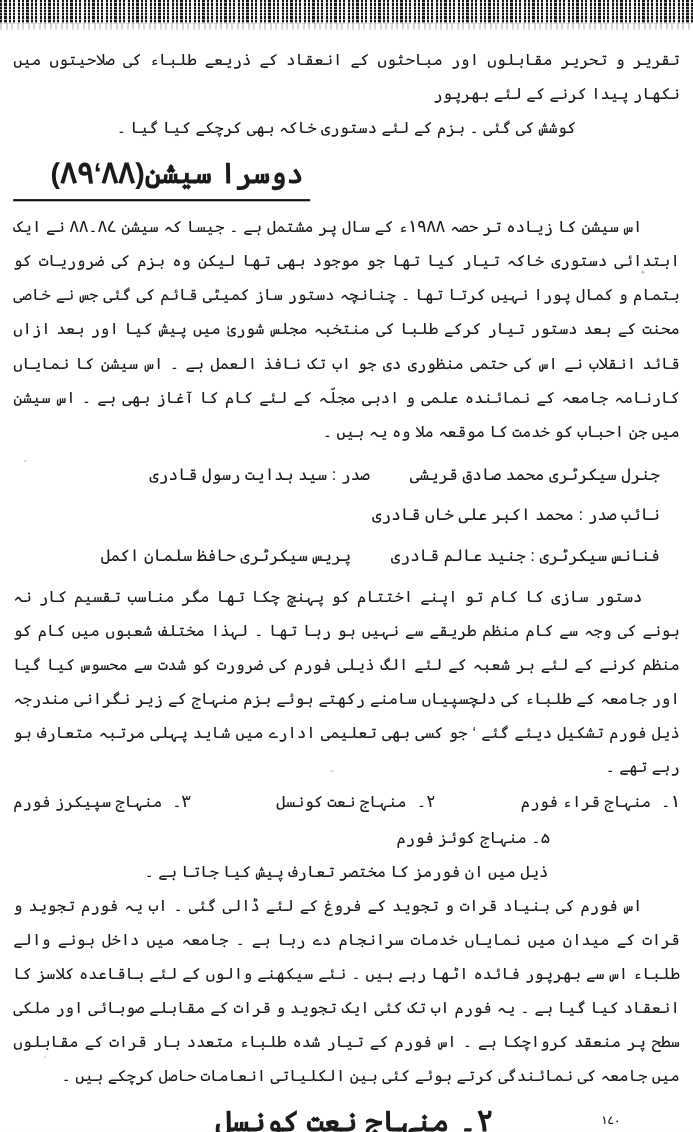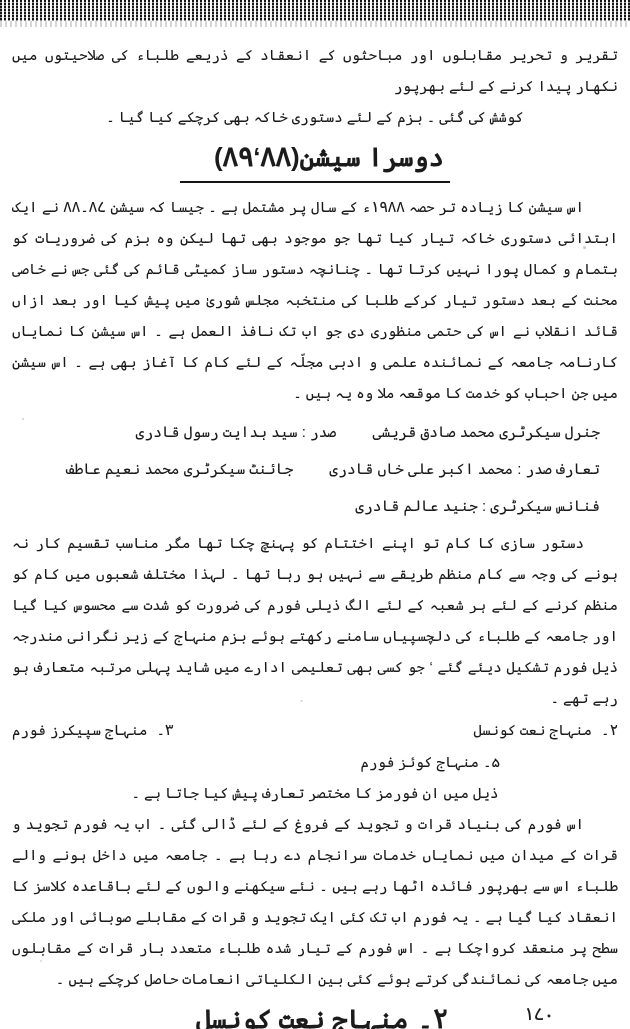--- a/index.html
+++ b/index.html
@@ -26,21 +26,21 @@
     background-image:repeating-linear-gradient(90deg, rgba(20,20,20,.35) 0 2px, rgba(255,255,255,0) 2px 5px);
     opacity:.5;
   }
   .content{
     position:absolute;top:40px;right:12px;left:12px;bottom:0;
     font-size:14.5px;line-height:31px;
   }
   .para{margin:0;text-align:justify;}
   .para.indent{text-indent:34px;}
   .center-line{margin:0;text-align:center;}
-  .heading-wrap{text-align:center;margin:7px 0 9px 0;}
+  .heading-wrap{text-align:left;margin:7px 0 9px 0;}
   .heading-wrap.center{text-align:center;}
   .heading{
     display:inline-block;
     font-size:26px;font-weight:bold;line-height:34px;
     border-bottom:2.5px solid #151515;
     padding:0 6px 7px 34px;
     letter-spacing:.5px;
   }
   .heading2{
     display:inline-block;
@@ -56,22 +56,22 @@
     display:flex;justify-content:flex-start;gap:36px;
     line-height:37px;font-size:15px;white-space:nowrap;
   }
   .forums-row{
     display:flex;justify-content:space-between;
     line-height:32px;white-space:nowrap;
   }
   .forum-item .f-num{margin-left:5px;}
   .forum5{margin:0 118px 0 0;line-height:32px;text-align:right;}
   .page-number{
-    position:absolute;bottom:4px;right:76px;
-    font-size:17px;letter-spacing:1px;
+    position:absolute;bottom:4px;right:66px;
+    font-size:10px;letter-spacing:1px;
   }
   .noise{position:absolute;border-radius:50%;background:#8a8a8a;}
   .n1{width:3px;height:3px;top:246px;left:583px;opacity:.45;}
   .n2{width:2px;height:2px;top:418px;left:22px;opacity:.4;}
   .n3{width:3px;height:2px;top:700px;left:300px;opacity:.3;}
   .n4{width:2px;height:2px;top:960px;left:40px;opacity:.35;}
 </style>
 </head>
 <body>
 
@@ -95,31 +95,35 @@
     </div>
 
     <p class="para indent">اس سیشن کا زیادہ تر حصہ ۱۹۸۸ء کے سال پر مشتمل ہے ۔ جیسا کہ سیشن ۸۷۔۸۸ نے ایک ابتدائی دستوری خاکہ تیار کیا تھا جو موجود بھی تھا لیکن وہ بزم کی ضروریات کو بتمام و کمال پورا نہیں کرتا تھا ۔ چنانچہ دستور ساز کمیٹی قائم کی گئی جس نے خاصی محنت کے بعد دستور تیار کرکے طلبا کی منتخبہ مجلس شوریٰ میں پیش کیا اور بعد ازاں قائد انقلاب نے اس کی حتمی منظوری دی جو اب تک نافذ العمل ہے ۔ اس سیشن کا نمایاں کارنامہ جامعہ کے نمائندہ علمی و ادبی مجلّہ کے لئے کام کا آغاز بھی ہے ۔ اس سیشن میں جن احباب کو خدمت کا موقعہ ملا وہ یہ ہیں ۔</p>
 
     <div class="officers">
       <div class="officer-row">
         <span>جنرل سیکرٹری محمد صادق قریشی</span>
         <span>صدر : سید ہدایت رسول قادری</span>
       </div>
       <div class="officer-row">
-        <span>تعارف صدر : محمد اکبر علی خاں قادری</span>
-        <span>جائنٹ سیکرٹری محمد نعیم عاطف</span>
+        <span>نائب صدر : محمد اکبر علی خاں قادری</span>
       </div>
       <div class="officer-row">
         <span>فنانس سیکرٹری : جنید عالم قادری</span>
+        <span>پریس سیکرٹری حافظ سلمان اکمل</span>
       </div>
     </div>
 
     <p class="para indent">دستور سازی کا کام تو اپنے اختتام کو پہنچ چکا تھا مگر مناسب تقسیم کار نہ ہونے کی وجہ سے کام منظم طریقے سے نہیں ہو رہا تھا ۔ لہذا مختلف شعبوں میں کام کو منظم کرنے کے لئے ہر شعبہ کے لئے الگ ذیلی فورم کی ضرورت کو شدت سے محسوس کیا گیا اور جامعہ کے طلباء کی دلچسپیاں سامنے رکھتے ہوئے بزم منہاج کے زیر نگرانی مندرجہ ذیل فورم تشکیل دیئے گئے ‘ جو کسی بھی تعلیمی ادارے میں شاید پہلی مرتبہ متعارف ہو رہے تھے ۔</p>
 
     <div class="forums-row">
+      <span class="forum-item">
+        <span class="f-num">۱۔</span>
+        <span>منہاج قراء فورم</span>
+      </span>
       <span class="forum-item">
         <span class="f-num">۲۔</span>
         <span>منہاج نعت کونسل</span>
       </span>
       <span class="forum-item">
         <span class="f-num">۳۔</span>
         <span>منہاج سپیکرز فورم</span>
       </span>
     </div>
 

